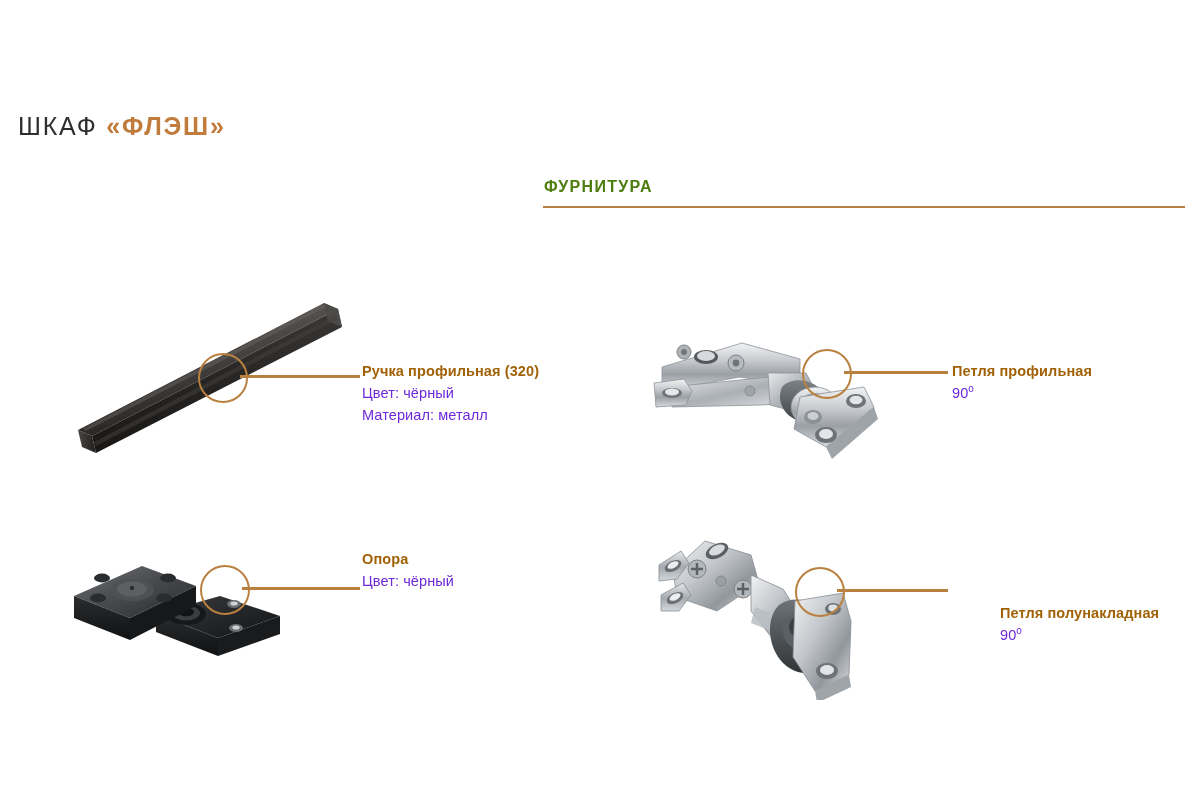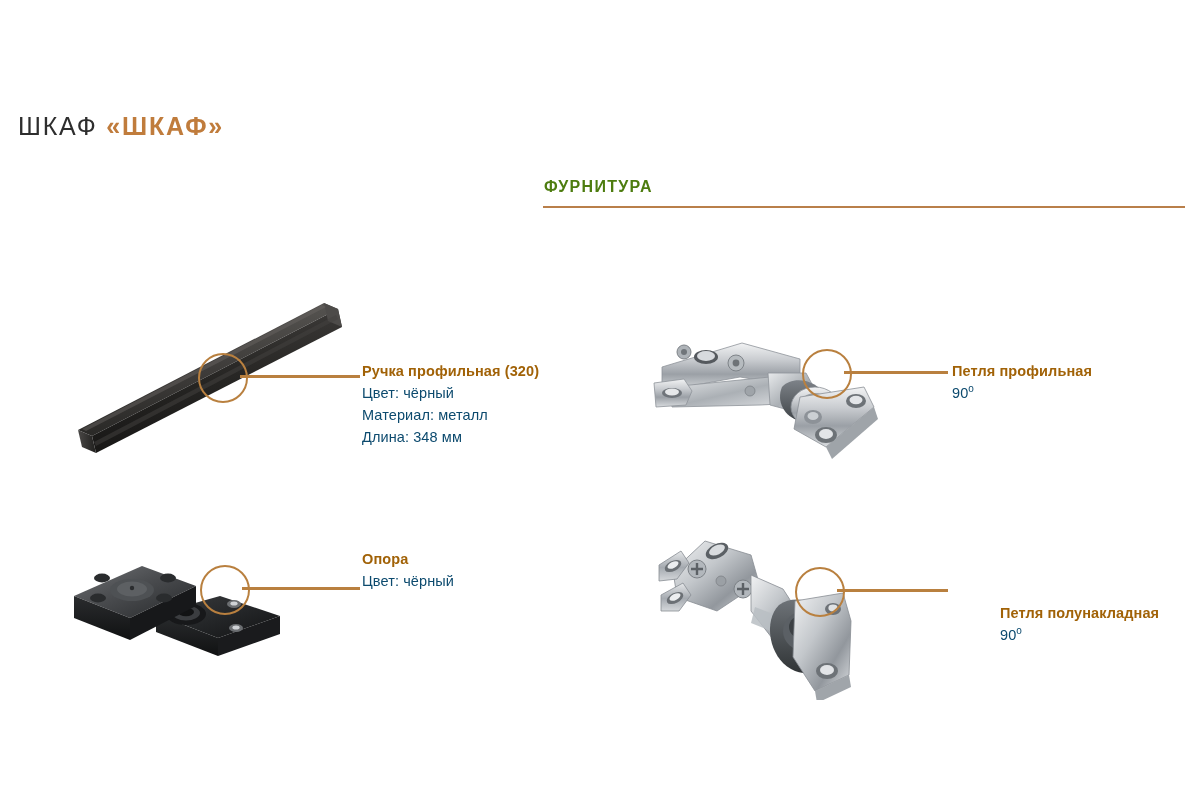--- a/index.html
+++ b/index.html
@@ -121,37 +121,37 @@
   .label-title {
     font-size: 14.5px;
     font-weight: 700;
     color: #a16207;
     line-height: 22px;
     letter-spacing: 0.1px;
   }
   .label-line {
     font-size: 14.5px;
     font-weight: 400;
-    color: #0c4a6e;
+    color: #6d28d9;
     line-height: 22px;
     letter-spacing: 0.1px;
   }
   .deg {
     font-size: 10px;
     vertical-align: super;
     line-height: 0;
   }
 </style>
 </head>
 <body>
 
 <div class="page">
 
   <div class="page-title">
-    <span>ШКАФ </span><span class="accent">«ШКАФ»</span>
+    <span>ШКАФ </span><span class="accent">«ФЛЭШ»</span>
   </div>
 
 
   <div class="section-heading">ФУРНИТУРА</div>
   <div class="section-rule"></div>
 
   <div class="item">
 
     <div class="item-figure" style="left:70px; top:295px; width:290px; height:160px;">
       <svg width="290" height="160" viewBox="0 0 290 160" aria-hidden="true">
@@ -184,21 +184,20 @@
 
     <div class="callout">
       <div class="callout-ring" style="left:198px; top:353px; width:46px; height:46px;"></div>
       <div class="callout-line" style="left:240px; top:375px; width:120px;"></div>
     </div>
 
     <div class="label" style="left:362px; top:360px;">
       <div class="label-title">Ручка профильная (320)</div>
       <div class="label-line">Цвет: чёрный</div>
       <div class="label-line">Материал: металл</div>
-      <div class="label-line">Длина: 348 мм</div>
     </div>
   </div>
 
   <div class="item">
 
     <div class="item-figure" style="left:650px; top:325px; width:250px; height:150px;">
       <svg width="250" height="150" viewBox="0 0 250 150" aria-hidden="true">
         <defs>
           <linearGradient id="chrome1" x1="0" y1="0" x2="0" y2="1">
             <stop offset="0%" stop-color="#f2f3f4"></stop>

